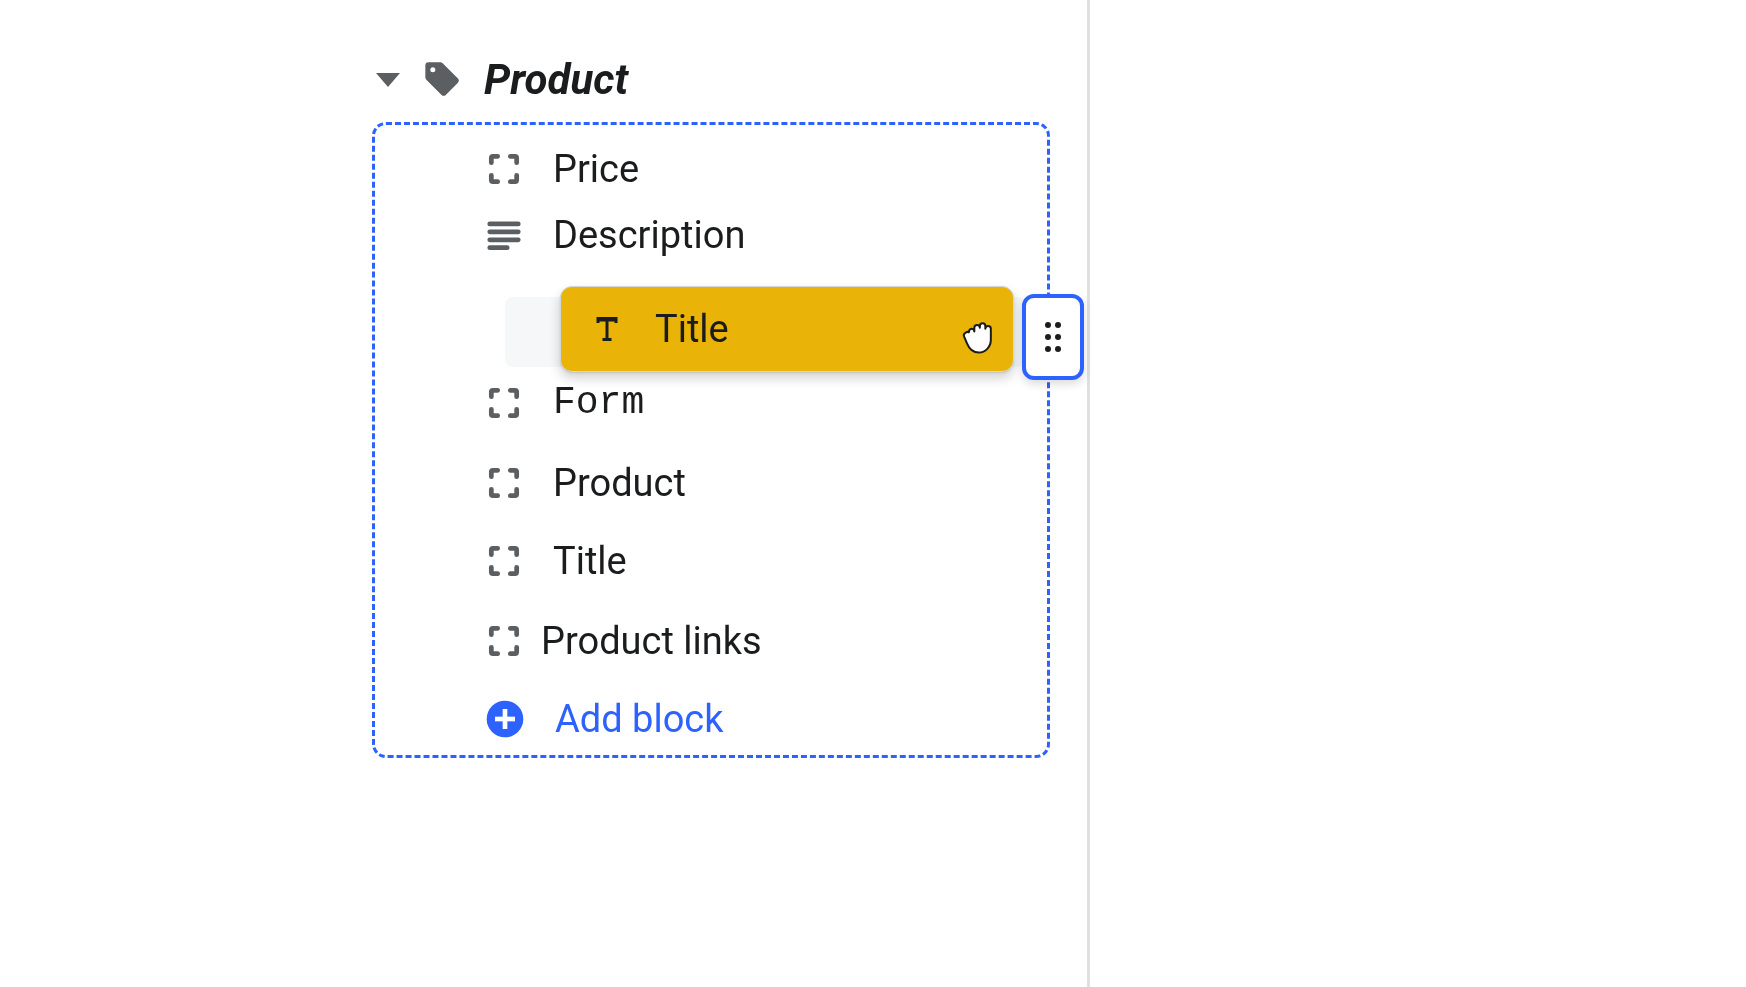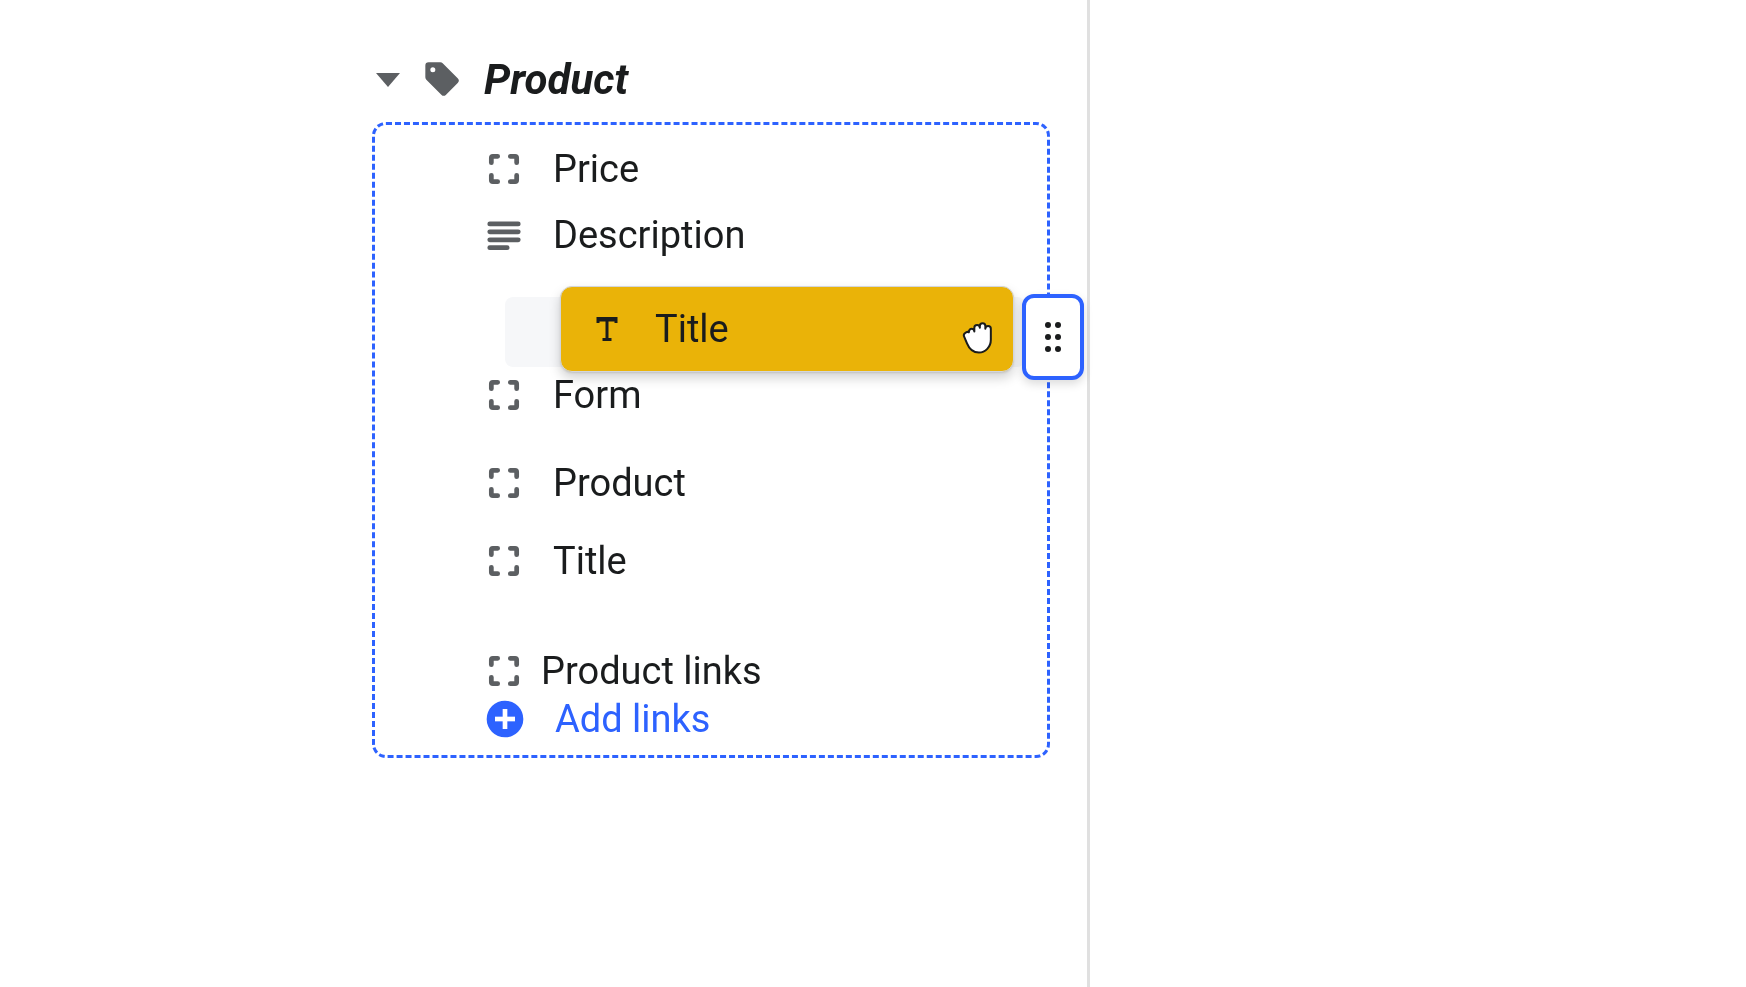--- a/index.html
+++ b/index.html
@@ -50,24 +50,24 @@
     
     .block-row {
       position: absolute;
       left: 110px; 
       display: flex;
       align-items: center;
       gap: 30px;
     }
     .block-row.row-price { top: 22px; text-align: right; }
     .block-row.row-desc { top: 88px; }
-    .block-row.row-form { top: 248px; }
+    .block-row.row-form { top: 256px; font-family: Liberation Mono, monospace; }
     .block-row.row-div { top: 336px; }
     .block-row.row-soc { top: 414px; }
-    .block-row.row-plinks { top: 524px; gap: 18px; }
+    .block-row.row-plinks { top: 494px; gap: 18px; }
     .block-row.add-row { top: 572px; }
 
     .block-icon { width: 38px; height: 38px; color: #5c5f62; flex: 0 0 auto; }
     .block-label { font-size: 38px; font-weight: 400; color: #1a1c1d; }
 
     .add-label { color: #2d62ff; font-size: 38px; }
     .plus-circle { width: 40px; height: 40px; color: #2d62ff; flex: 0 0 auto; }
 
     
     .drag-placeholder {
@@ -201,21 +201,21 @@
       </svg>
       <span class="block-label">Product links</span>
     </div>
 
     <div class="block-row add-row">
       <svg class="plus-circle" viewBox="0 0 24 24" fill="currentColor">
         <circle cx="12" cy="12" r="11"></circle>
         <rect x="6" y="10.6" width="12" height="2.8" fill="#fff"></rect>
         <rect x="10.6" y="6" width="2.8" height="12" fill="#fff"></rect>
       </svg>
-      <span class="add-label">Add links</span>
+      <span class="add-label">Add block</span>
     </div>
 
   </div>
 
   <div class="drag-card">
     <svg class="title-icon" viewBox="0 0 24 24" fill="currentColor">
       <path d="M5 4h14v4h-2V7h-4v11h2v2H9v-2h2V7H7v1H5V4z"></path>
     </svg>
     <span class="drag-label">Title</span>
   </div>

